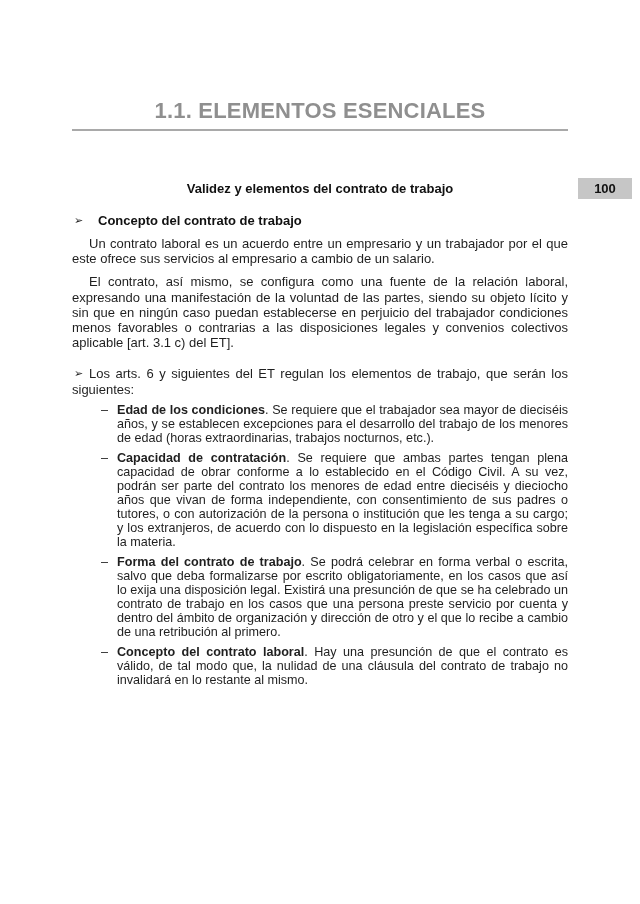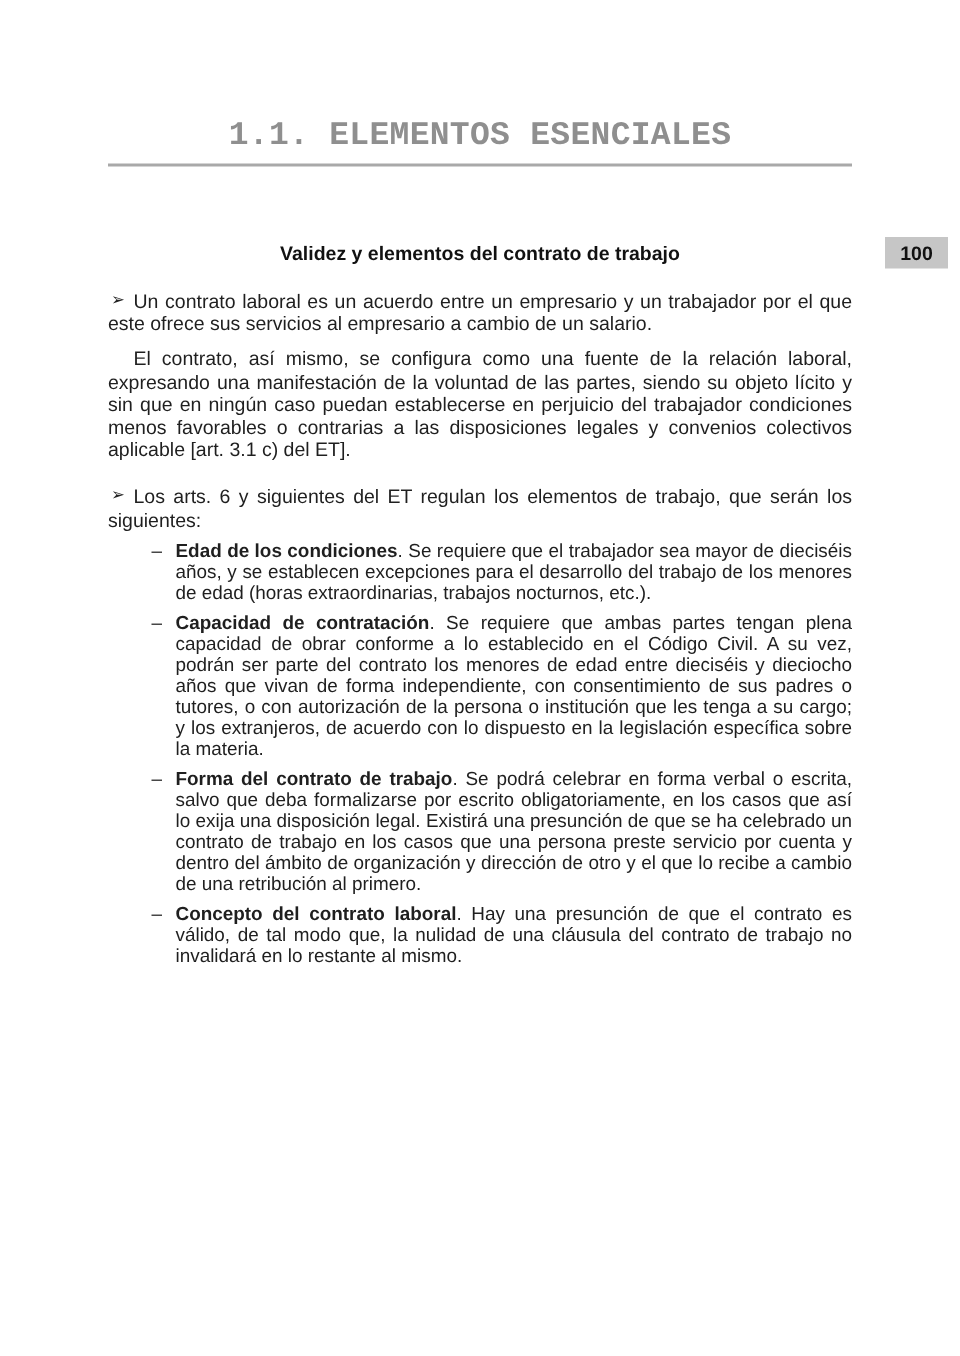--- a/index.html
+++ b/index.html
@@ -18,28 +18,27 @@
   .page {
     position: relative;
     width: 640px;
     height: 904px;
     background: #ffffff;
     box-sizing: border-box;
     padding: 0 72px;
   }
   
   .chapter-title {
-    margin-top: 78px;
+    margin-top: 98px;
     text-align: center;
     font-size: 22px;
     font-weight: bold;
     color: #8f8f8f;
     line-height: 26px;
     letter-spacing: 0.2px;
-    font-family: Liberation Mono, monospace;
   }
   .title-rule {
     margin-top: 5px;
     height: 0;
     border: none;
     border-top: 2px solid #a9a9a9;
   }
   
   .section-header-row {
     position: relative;
@@ -50,21 +49,21 @@
     text-align: center;
     font-size: 13px;
     font-weight: bold;
     line-height: 21px;
     color: #111111;
   }
   .margin-badge {
     position: absolute;
     top: 0;
     right: -64px;
-    width: 42px;
+    width: 54px;
     height: 21px;
     background: #c6c6c6;
     font-size: 13px;
     font-weight: bold;
     line-height: 21px;
     text-align: center;
     color: #111111;
   }
   
   .subheading {
@@ -128,20 +127,21 @@
   </div>
   <hr class="title-rule">
 
   <div class="section-header-row">
     <div class="section-header">Validez y elementos del contrato de trabajo</div>
     <div class="margin-badge">100</div>
   </div>
 
   <div class="subheading">
     <span class="arrow">➢</span>
+    <span>Concepto del contrato de trabajo</span>
   </div>
 
   <p class="para first-after-heading">Un contrato laboral es un acuerdo entre un empresario y un trabajador por el que este ofrece sus servicios al empresario a cambio de un salario.</p>
   <p class="para">El contrato, así mismo, se configura como una fuente de la relación laboral, expresando una manifestación de la voluntad de las partes, siendo su objeto lícito y sin que en ningún caso puedan establecerse en perjuicio del trabajador condiciones menos favorables o contrarias a las disposiciones legales y convenios colectivos aplicable [art. 3.1 c) del ET].</p>
 
   <div class="subheading gap-before-sec2">
     <span class="arrow">➢</span>
   </div>
 
   <p class="para first-after-heading">Los arts. 6 y siguientes del ET regulan los elementos de trabajo, que serán los siguientes:</p>

